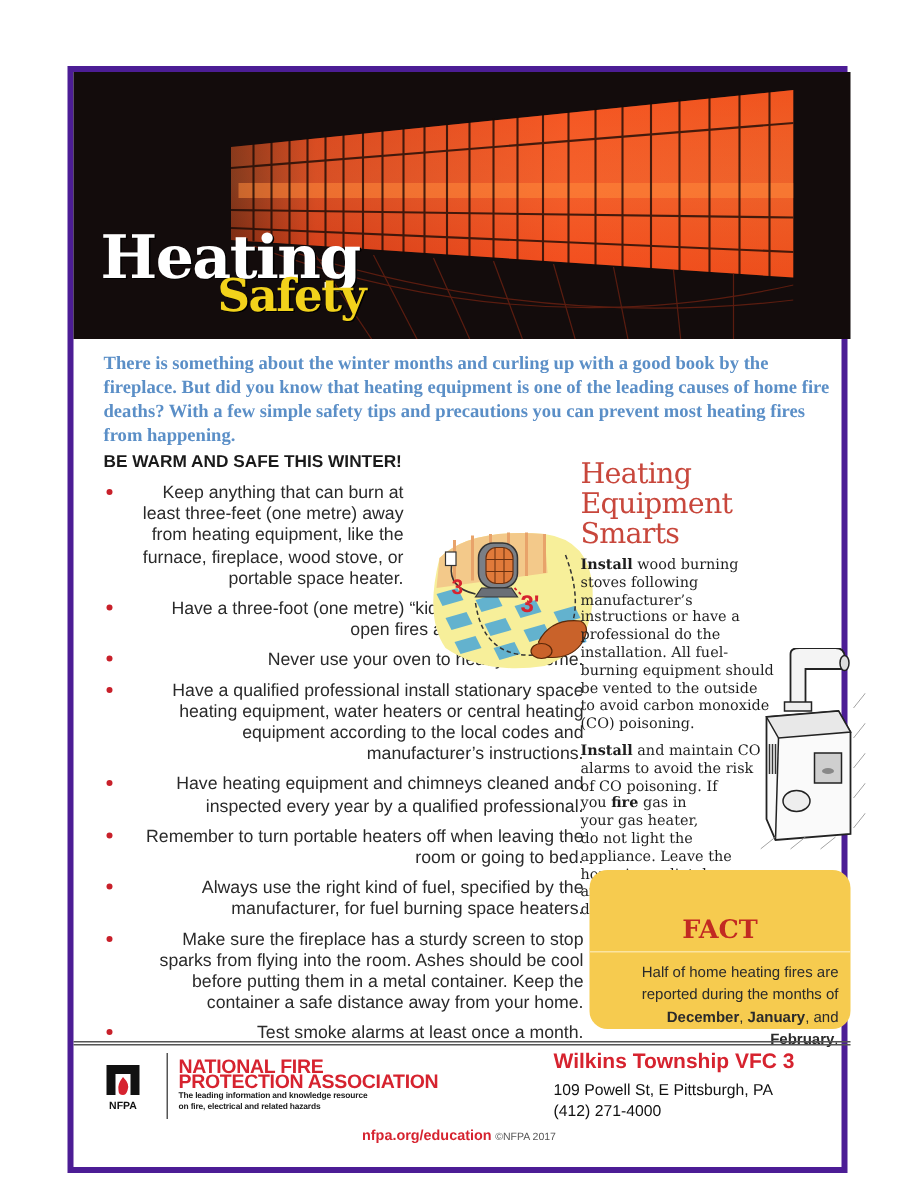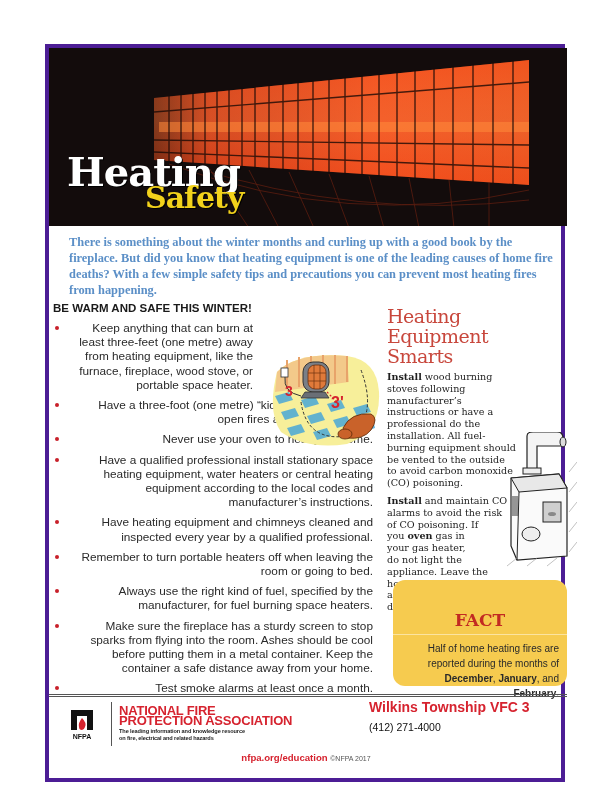--- a/index.html
+++ b/index.html
@@ -3,21 +3,21 @@
 <meta charset="utf-8">
 <style>
   html, body { margin: 0; padding: 0; background: #ffffff; }
   body { width: 612px; height: 792px; position: relative; overflow: hidden; font-family: "Liberation Sans", sans-serif; }
   .frame { position: absolute; left: 45px; top: 44px; width: 520px; height: 738px; border: 4px solid #4c1d95; box-sizing: border-box; background: #fff; }
   .hero { position: absolute; left: 0; top: 0; width: 518px; height: 178px; background: #130c0c; overflow: hidden; }
   .heater { position: absolute; left: 60px; top: 12px; width: 420px; height: 168px; }
   .title-heating { position: absolute; left: 18px; top: 104px; font-family: "DejaVu Serif", serif; font-weight: bold; font-size: 40px; color: #ffffff; letter-spacing: -1px; line-height: 1; text-shadow: 1px 1px 0 #000; }
   .title-safety { position: absolute; left: 96px; top: 135px; font-family: "DejaVu Serif", serif; font-weight: bold; font-size: 30px; color: #f2d21b; letter-spacing: -1px; line-height: 1; text-shadow: 1px 1px 0 #000; }
   .intro { position: absolute; left: 20px; top: 186px; width: 486px; font-family: Liberation Serif, serif; font-weight: bold; font-size: 12.4px; line-height: 16px; color: #5b8fc7; margin: 0; }
-  .left-col { position: absolute; left: 4px; top: 254px; width: 320px; }
+  .left-col { position: absolute; left: 20px; top: 254px; width: 320px; }
   .section-heading { font-family: "Liberation Sans", sans-serif; font-weight: bold; font-size: 11.5px; color: #1a1a1a; margin: 0 0 7px 0; }
   ul.tips { list-style: none; margin: 0; padding: 0; text-align: right; }
   ul.tips li { position: relative; padding-left: 20px; font-size: 11.8px; line-height: 14.2px; color: #2a2a2a; margin-bottom: 6px; }
   ul.tips li .dot { position: absolute; left: 2px; top: 5px; width: 4px; height: 4px; border-radius: 50%; background: #c8202a; }
   ul.tips li.narrow .txt { display: block; width: 180px; }
   .illus-dog { position: absolute; left: 214px; top: 50px; width: 114px; height: 96px; }
   .right-col { position: absolute; left: 338px; top: 258px; width: 176px; }
   .smarts-title { font-family: "DejaVu Serif", serif; font-size: 19px; line-height: 20px; color: #c8473c; font-weight: normal; margin: 0 0 5px 0; letter-spacing: -0.5px; }
   .smarts-p { font-family: "DejaVu Serif", serif; font-size: 9.6px; line-height: 11.8px; color: #1e1e1e; margin: 0 0 6px 0; }
   .smarts-p b { font-weight: bold; }
@@ -174,21 +174,21 @@
     <div class="smarts-title">
       <div>Heating</div>
       <div>Equipment</div>
       <div>Smarts</div>
     </div>
     <p class="smarts-p" style="width:130px;"><b>Install</b><span> wood burning stoves following manufacturer’s instructions or have a professional do the installation. All fuel-burning equipment should be vented to the outside to avoid carbon monoxide (CO) poisoning.</span></p>
     <p class="smarts-p wrap2">
       <span class="ln"><b>Install</b><span> and maintain CO</span></span>
       <span class="ln">alarms to avoid the risk</span>
       <span class="ln">of CO poisoning. If</span>
-      <span class="ln"><span>you </span><b>oven</b><span> gas in</span></span>
+      <span class="ln"><span>you </span><b>fire</b><span> gas in</span></span>
       <span class="ln">your gas heater,</span>
       <span class="ln">do not light the</span>
       <span class="ln">appliance. Leave the</span>
       <span class="ln">home immediately</span>
       <span class="ln">and call your local fire</span>
       <span class="ln">department or gas company.</span>
     </p>
   </div>
 
   <svg class="stove" viewBox="0 0 70 136">
@@ -236,20 +236,21 @@
     <div>NATIONAL FIRE</div>
     <div>PROTECTION ASSOCIATION</div>
   </div>
   <div class="nfpa-tag">
     <div>The leading information and knowledge resource</div>
     <div>on fire, electrical and related hazards</div>
   </div>
 
   <div class="vfc-name">Wilkins Township VFC 3</div>
   <div class="vfc-addr">
+    <div>109 Powell St, E Pittsburgh, PA</div>
     <div>(412) 271-4000</div>
   </div>
 </div>
 
 <div class="page-foot">
   <span class="url">nfpa.org/education</span>
   <span class="copy">©NFPA 2017</span>
 </div>
 
 </body></html>

